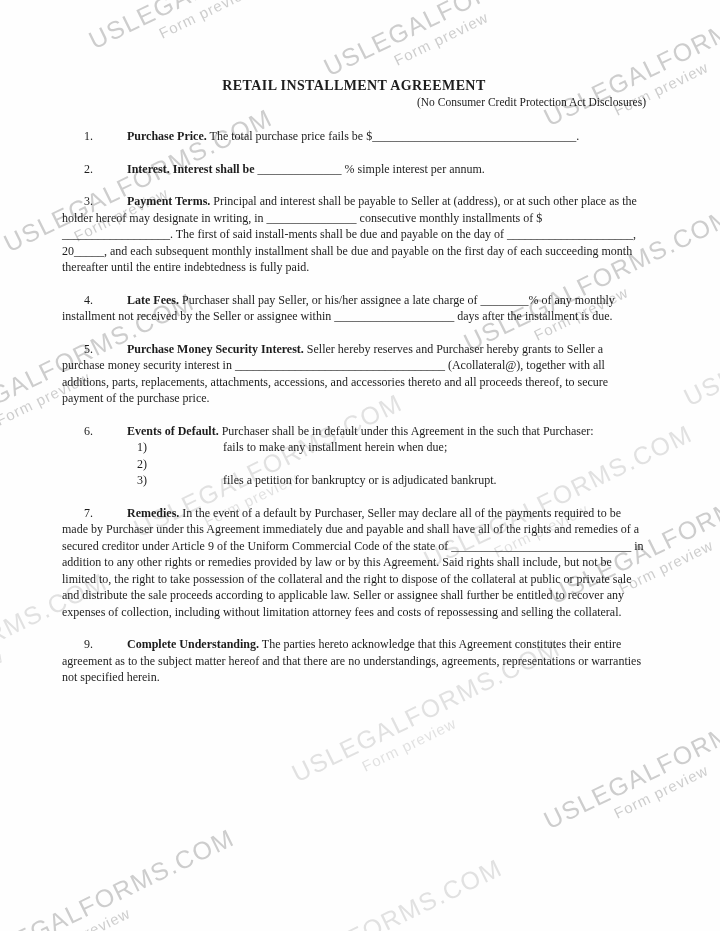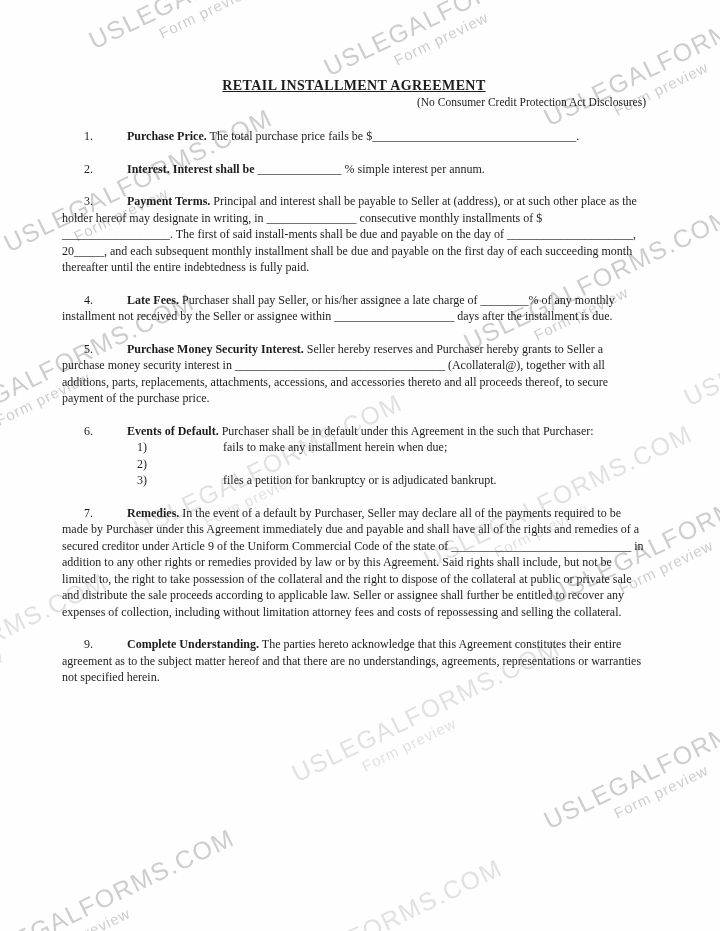--- a/index.html
+++ b/index.html
@@ -55,21 +55,20 @@
     width: 584px;
     font-size: 12px;
     line-height: 16.5px;
   }
   .doc-title {
     text-align: center;
     font-weight: bold;
     font-size: 14px;
     line-height: 18px;
     letter-spacing: 0.4px;
-    text-decoration: underline;
   }
   .doc-subtitle {
     text-align: right;
     font-size: 11.5px;
     line-height: 15px;
     margin-bottom: 18px;
   }
   .section { margin: 0 0 16px 0; }
   .sec-num {
     display: inline-block;

